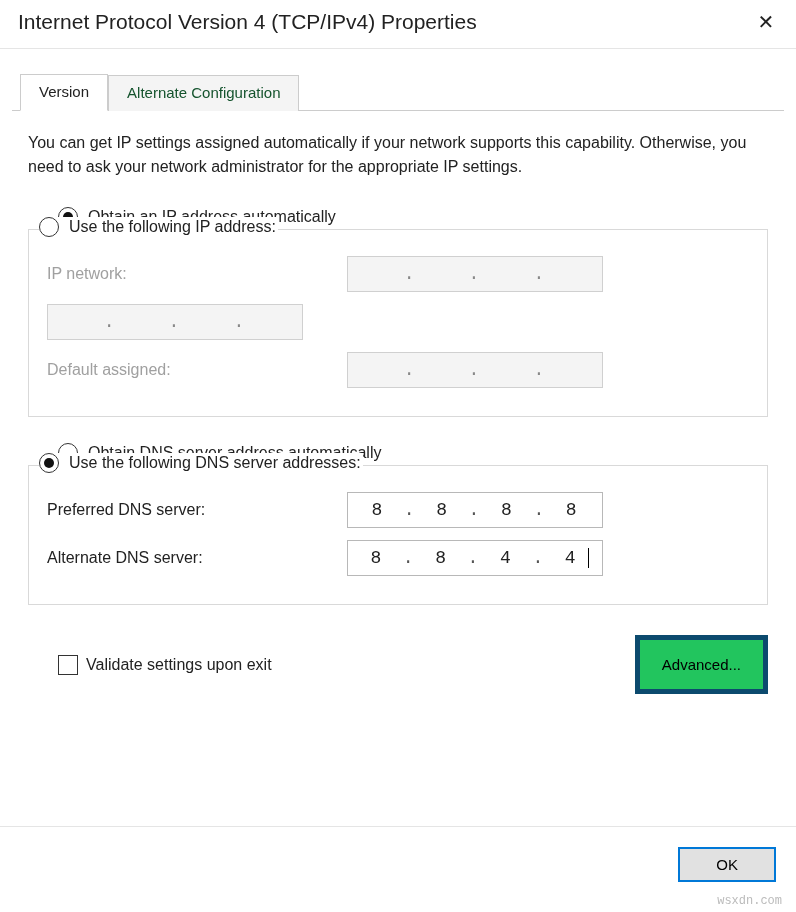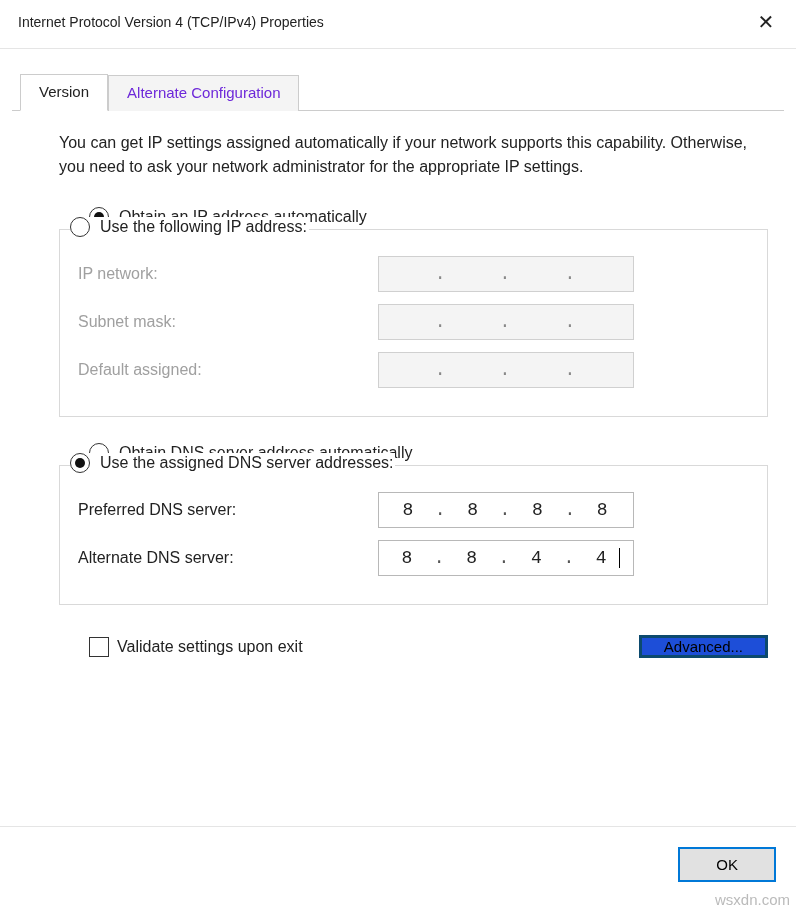--- a/index.html
+++ b/index.html
@@ -14,21 +14,21 @@
     color: #222;
   }
   
   .titlebar {
     display: flex;
     align-items: center;
     justify-content: space-between;
     padding: 10px 18px 14px 18px;
     border-bottom: 1px solid #e5e5e5;
   }
-  .titlebar .title { font-size: 14px; }
+  .titlebar .title { font-size: 21px; }
   .close {
     font-size: 20px;
     font-weight: 300;
     width: 24px; height: 24px;
     display: flex; align-items: center; justify-content: center;
     cursor: default;
   }
   
   .tabs {
     margin: 24px 12px 0 12px;
@@ -41,30 +41,29 @@
     padding: 8px 18px 10px 18px;
     border: 1px solid #cccccc;
     border-bottom: none;
     background: #ffffff;
     font-size: 15px;
     position: relative;
     top: 1px;
   }
   .tab.inactive {
     background: #f4f4f4;
-    color: #6d28d9;
+    color: #14532d;
     top: 1px;
   }
   .tab.active {
     background: #ffffff;
     border-bottom: 1px solid #ffffff;
   }
   .content {
     padding: 20px 28px 10px 28px;
-    margin-left: 31px;
   }
   .desc { line-height: 1.5; margin-bottom: 28px; font-size: 16px; }
   
   .grp {
     border: 1px solid #d9d9d9;
     margin: 0 0 26px 0;
     padding: 14px 18px 16px 18px;
     position: relative;
   }
   .radio-row {
@@ -131,23 +130,23 @@
     justify-content: space-between;
     padding: 4px 0 0 30px;
   }
   .check {
     width: 20px; height: 20px;
     border: 1.5px solid #333;
     display: inline-block;
   }
   .chk-row { display: flex; align-items: center; gap: 8px; font-size: 16px; }
   .btn {
-    background: #1d4ed8;
-    border: 3px solid #0c4a6e;
-    padding: 0 22px;
+    background: #22c55e;
+    border: 5px solid #0c4a6e;
+    padding: 16px 22px;
     font-size: 15px;
     font-family: inherit;
   }
   
   .footer {
     display: flex;
     justify-content: flex-end;
     gap: 18px;
     padding: 0 20px 0 0;
     margin-top: 30px;
@@ -156,23 +155,24 @@
     left: 0; right: 0; bottom: 30px;
     padding-top: 20px;
   }
   .btn.primary {
     border: 2px solid #0078d7;
     background: #e1e1e1;
     padding: 7px 36px;
   }
   .watermark {
     position: absolute;
-    right: 6px; bottom: 4px;
-    font-size: 15px;
+    right: 14px; bottom: 4px;
+    font-size: 12px;
     color: #bbbbbb;
+    font-family: Liberation Mono, monospace;
   }
   .cursor-caret {
     display: inline-block;
     width: 1px; height: 20px;
     background: #000;
     vertical-align: middle;
     margin-left: 1px;
   }
 </style>
 </head>
@@ -208,21 +208,20 @@
         <span class="oct"></span>
           <span class="dot">.</span>
         <span class="oct"></span>
           <span class="dot">.</span>
         <span class="oct"></span>
           <span class="dot">.</span>
         <span class="oct"></span>
       </div>
     </div>
     <div class="field-row">
-      <div class="field-label disabled">Subnet mask:</div>
       <div class="ip-box disabled">
         <span class="oct"></span>
           <span class="dot">.</span>
         <span class="oct"></span>
           <span class="dot">.</span>
         <span class="oct"></span>
           <span class="dot">.</span>
         <span class="oct"></span>
       </div>
     </div>
@@ -241,21 +240,21 @@
   </div>
 
   <div class="radio-row radio-before">
     <span class="radio"></span>
     <span>Obtain DNS server address automatically</span>
   </div>
 
   <div class="grp">
     <div class="radio-row legend-row">
       <span class="radio checked"></span>
-      <span>Use the assigned DNS server addresses:</span>
+      <span>Use the following DNS server addresses:</span>
     </div>
 
     <div class="field-row">
       <div class="field-label">Preferred DNS server:</div>
       <div class="ip-box">
         <span class="oct">8</span>
           <span class="dot">.</span>
         <span class="oct">8</span>
           <span class="dot">.</span>
         <span class="oct">8</span>

